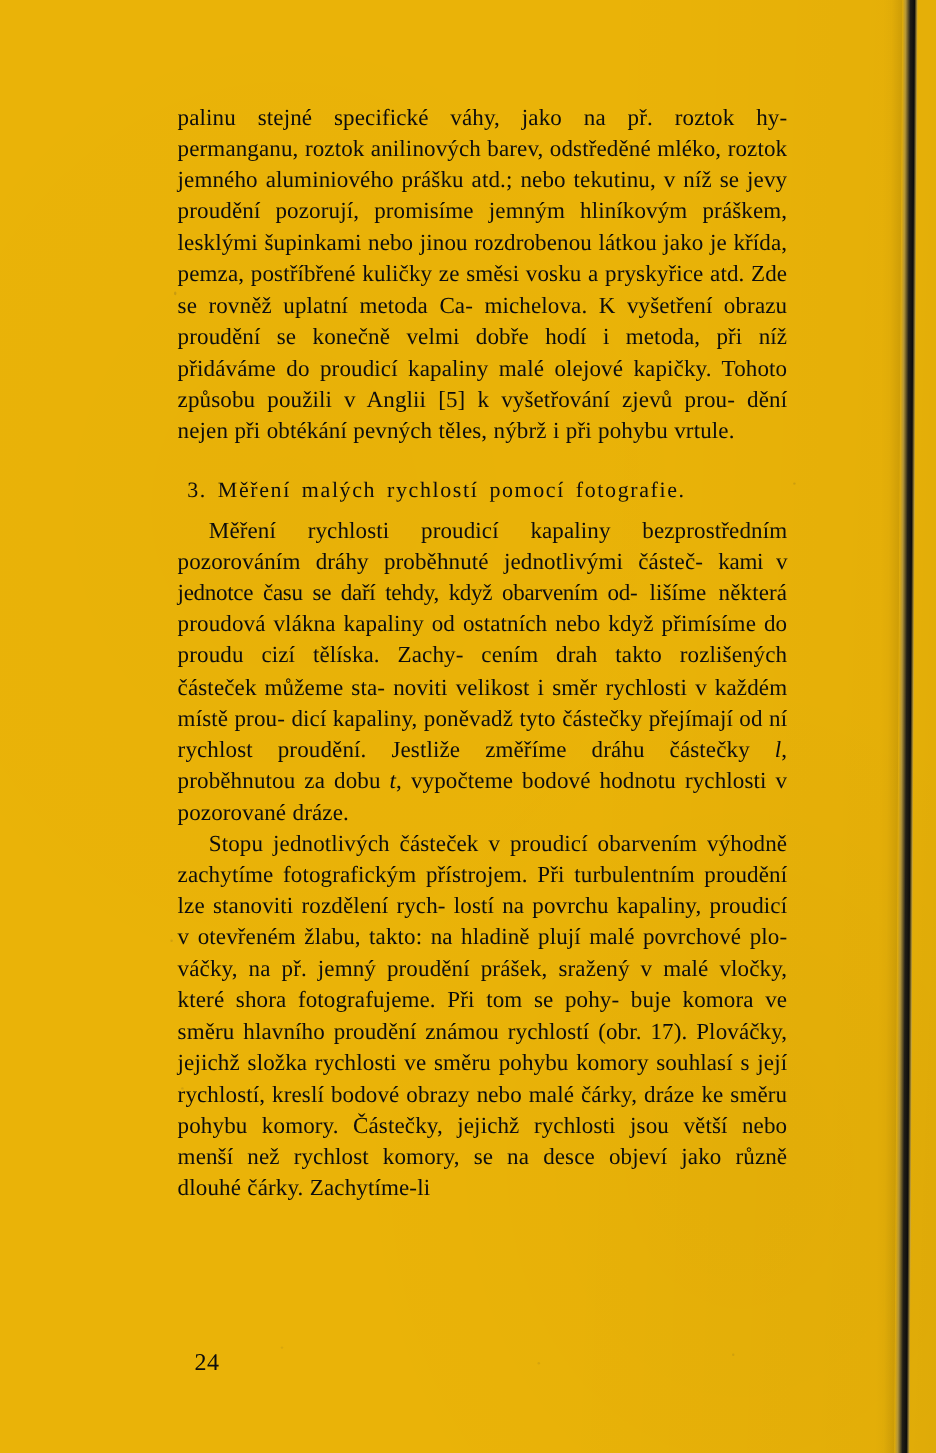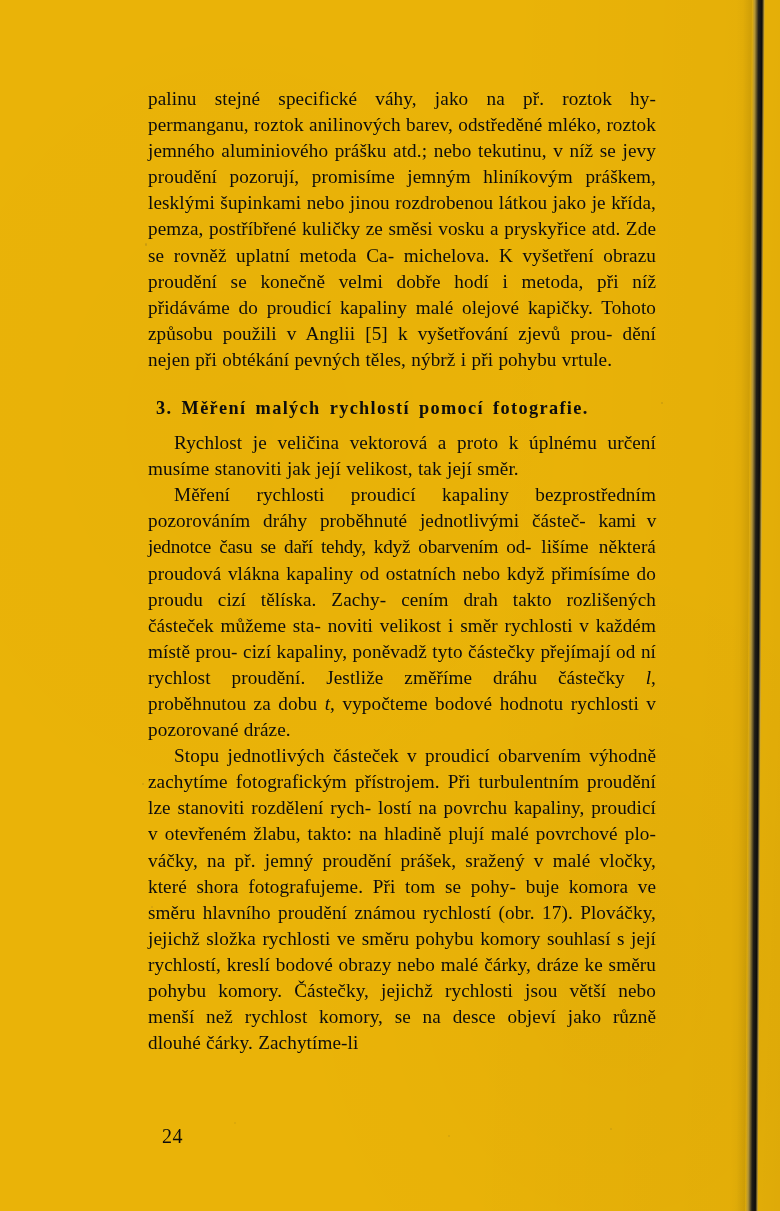--- a/index.html
+++ b/index.html
@@ -85,21 +85,21 @@
   p.indent {
     text-indent: 26px;
   }
 
   .gap-before-heading { height: 23px; }
   .gap-after-heading  { height: 10px; }
 
   h2.section-heading {
     margin: 0;
     font-size: 18.3px;
-    font-weight: bold;
+    font-weight: normal;
     line-height: 24px;
     letter-spacing: 1.35px;
     word-spacing: 3.2px;
     text-indent: 8px;
     white-space: nowrap;
   }
 
   
   .tight {
     letter-spacing: -0.25px;
@@ -161,32 +161,29 @@
 <span>způsobu použili v Anglii [5] k vyšetřování zjevů prou-</span>
 <span>dění nejen při obtékání pevných těles, nýbrž i při</span>
 <span>pohybu vrtule.</span></p>
 
     <div class="gap-before-heading"></div>
 
     <h2 class="section-heading">3. Měření malých rychlostí pomocí fotografie.</h2>
 
     <div class="gap-after-heading"></div>
 
-    <p class="body-par indent"><span>Rychlost je veličina vektorová a proto k úplnému</span>
-<span>určení musíme stanoviti jak její velikost, tak její</span>
-<span>směr.</span></p>
 
     <p class="body-par indent"><span>Měření rychlosti proudicí kapaliny bezprostředním</span>
 <span>pozorováním dráhy proběhnuté jednotlivými částeč-</span>
 <span class="tight">kami v jednotce času se daří tehdy, když obarvením od-</span>
 <span>lišíme některá proudová vlákna kapaliny od ostatních</span>
 <span>nebo když přimísíme do proudu cizí tělíska. Zachy-</span>
 <span>cením drah takto rozlišených částeček můžeme sta-</span>
 <span>noviti velikost i směr rychlosti v každém místě prou-</span>
-<span>cizí kapaliny, poněvadž tyto částečky přejímají od</span>
+<span>dicí kapaliny, poněvadž tyto částečky přejímají od</span>
 <span>ní rychlost proudění. Jestliže změříme dráhu částečky</span>
 <em class="mathvar">l</em><span>, proběhnutou za dobu </span><em class="mathvar">t</em><span>, vypočteme bodové hodnotu</span>
 <span>rychlosti v pozorované dráze.</span></p>
 
     <p class="body-par indent"><span>Stopu jednotlivých částeček v proudicí obarvením</span>
 <span>výhodně zachytíme fotografickým přístrojem. Při</span>
 <span>turbulentním proudění lze stanoviti rozdělení rych-</span>
 <span>lostí na povrchu kapaliny, proudicí v otevřeném</span>
 <span>žlabu, takto: na hladině plují malé povrchové plo-</span>
 <span>váčky, na př. jemný proudění prášek, sražený v malé</span>

